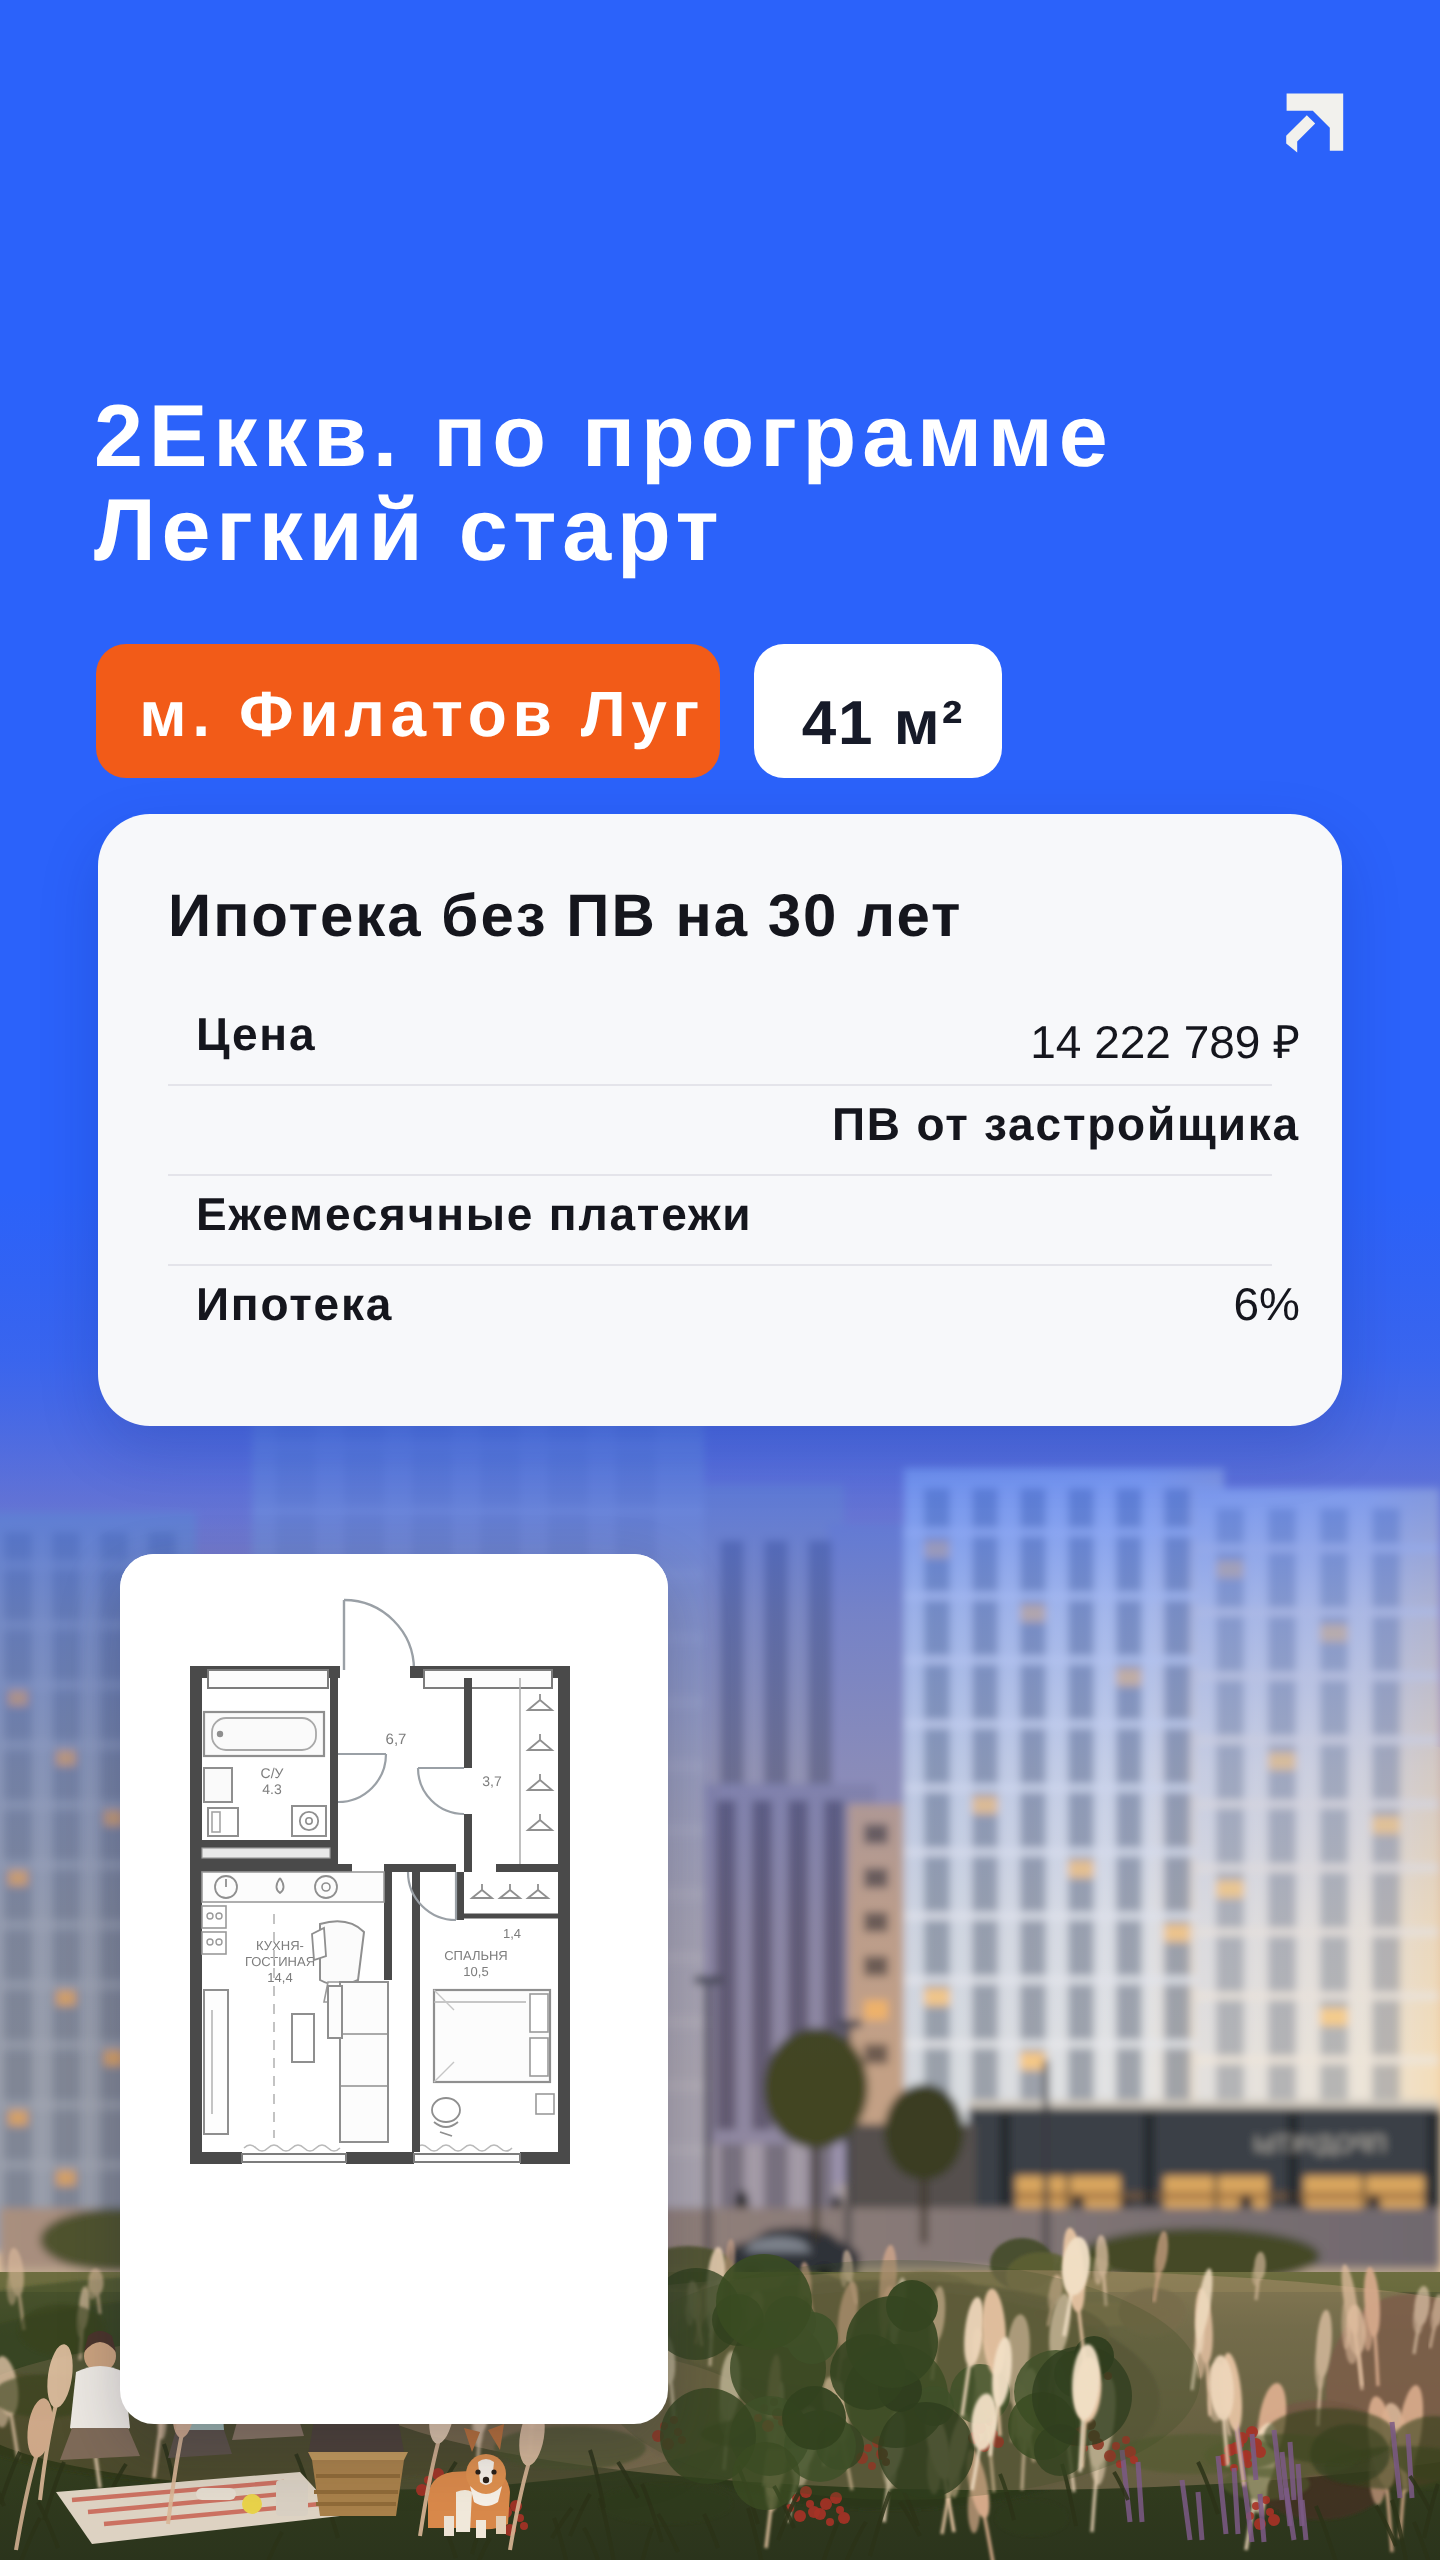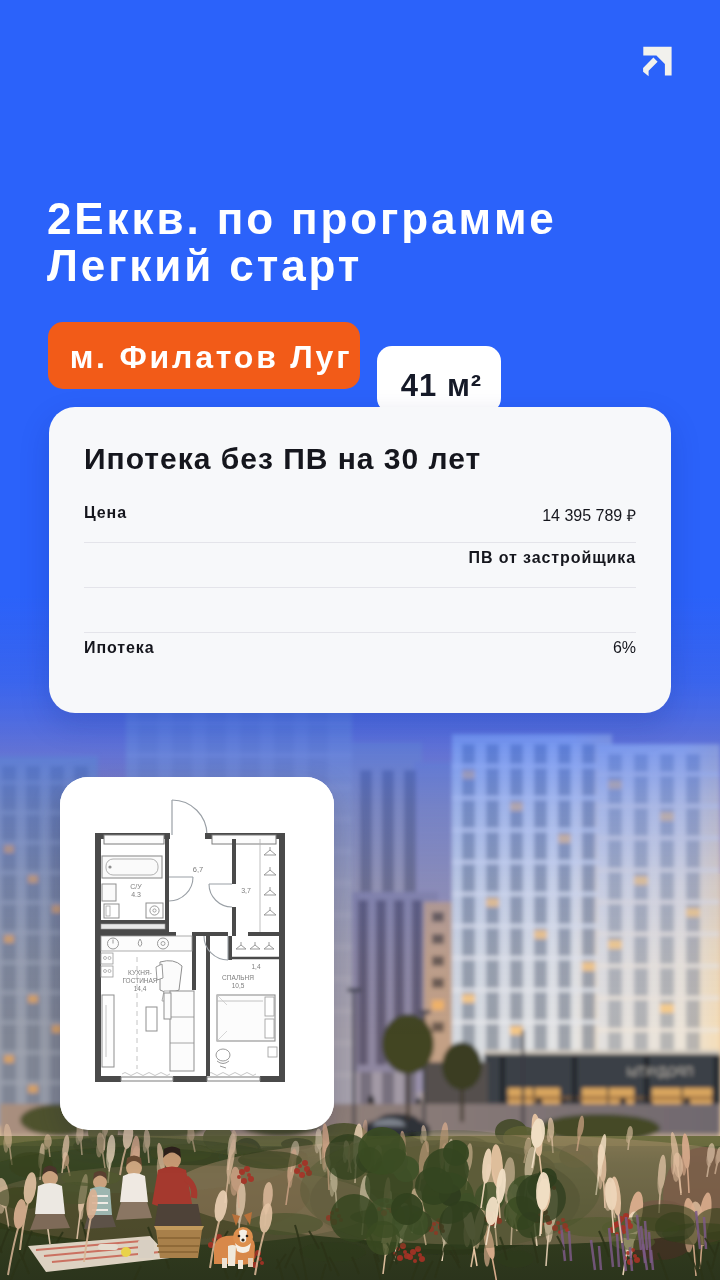--- a/index.html
+++ b/index.html
@@ -13,31 +13,31 @@
       rgba(43,98,250,0.34) 63%, rgba(43,98,250,0.16) 69%,
       rgba(43,98,250,0.05) 75%, rgba(43,98,250,0) 81%);}
   #arrow{position:absolute;left:643px;top:46px;}
   #headline{position:absolute;left:47px;top:195px;color:#ffffff;
     font-size:44px;font-weight:bold;line-height:47px;letter-spacing:2.9px;}
   #badge-metro{position:absolute;left:48px;top:322px;width:312px;height:67px;
     background:#f25b18;border-radius:15px;color:#fff;font-size:32px;font-weight:bold;letter-spacing:2.8px;
     display:flex;align-items:center;justify-content:center;padding-top:4px;padding-left:14px;box-sizing:border-box;}
   #badge-area{position:absolute;left:377px;top:322px;width:124px;height:67px;
     background:#ffffff;border-radius:15px;color:#161a28;font-size:31px;font-weight:bold;letter-spacing:1px;
-    display:flex;align-items:center;justify-content:center;padding-top:12px;padding-left:5px;box-sizing:border-box;margin-top:24px;}
+    display:flex;align-items:center;justify-content:center;padding-top:12px;padding-left:5px;box-sizing:border-box;}
   #card{position:absolute;left:49px;top:407px;width:622px;height:306px;
     background:#f7f8fa;border-radius:26px;box-shadow:0 12px 30px rgba(10,30,110,0.18);
     color:#15161d;}
   #card .title{font-size:30px;font-weight:bold;letter-spacing:1px;}
-  .row{position:absolute;left:35px;width:552px;font-size:16px;}
+  .row{position:absolute;left:49px;width:552px;font-size:23px;}
   .row .lab{font-weight:bold;letter-spacing:0.9px;}
   .row .val{position:absolute;right:0;top:0;font-weight:normal;}
   .sep{position:absolute;left:35px;width:552px;height:1px;background:#e4e4ea;}
-  #plan-card{position:absolute;left:60px;top:777px;width:274px;height:353px;
-    background:#ffffff;border-radius:28px;box-shadow:0 12px 30px rgba(30,30,60,0.25);
+  #plan-card{position:absolute;left:60px;top:777px;width:274px;height:435px;
+    background:#ffffff;border-radius:17px;box-shadow:0 12px 30px rgba(30,30,60,0.25);
     overflow:hidden;}
 </style>
 </head>
 <body>
 <div id="page">
 
   <svg id="scene" viewBox="0 0 720 1280" xmlns="http://www.w3.org/2000/svg">
     <defs>
       <linearGradient id="sky" x1="0" y1="0" x2="0" y2="1">
         <stop offset="0" stop-color="#55479c"></stop>
@@ -1147,27 +1147,27 @@
   <div id="headline">2Еккв. по программе<br>Легкий старт</div>
 
   <div id="badge-metro">м. Филатов Луг</div>
 
   <div id="badge-area">41 м²</div>
 
   <div id="card">
 
     <div class="title" style="left:35px;top:35px;position:absolute;text-align:right;">Ипотека без ПВ на 30 лет</div>
 
-    <div class="row" style="top:97px;"><span class="lab">Цена</span><span class="val">14 395 789 ₽</span></div>
+    <div class="row" style="top:97px;"><span class="lab">Цена</span><span class="val">14 222 789 ₽</span></div>
     <div class="sep" style="top:135px;"></div>
 
     <div class="row" style="top:142px;text-align:right;"><span class="lab">ПВ от застройщика</span></div>
     <div class="sep" style="top:180px;"></div>
 
-    <div class="row" style="top:187px;"></div>
+    <div class="row" style="top:187px;"><span class="lab">Ежемесячные платежи</span></div>
     <div class="sep" style="top:225px;"></div>
 
     <div class="row" style="top:232px;"><span class="lab">Ипотека</span><span class="val">6%</span></div>
   </div>
 
   <div id="plan-card">
     <svg width="274" height="339" viewBox="0 0 274 339" xmlns="http://www.w3.org/2000/svg">
       <rect x="0" y="0" width="274" height="339" fill="#ffffff"></rect>
       <g stroke-linecap="butt">
 

